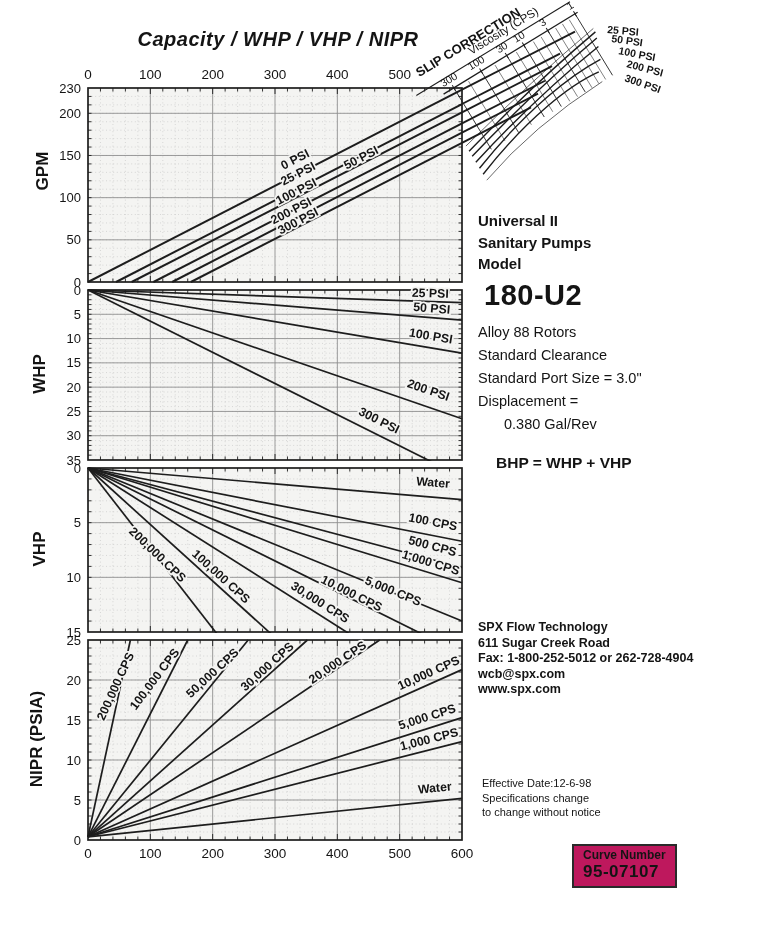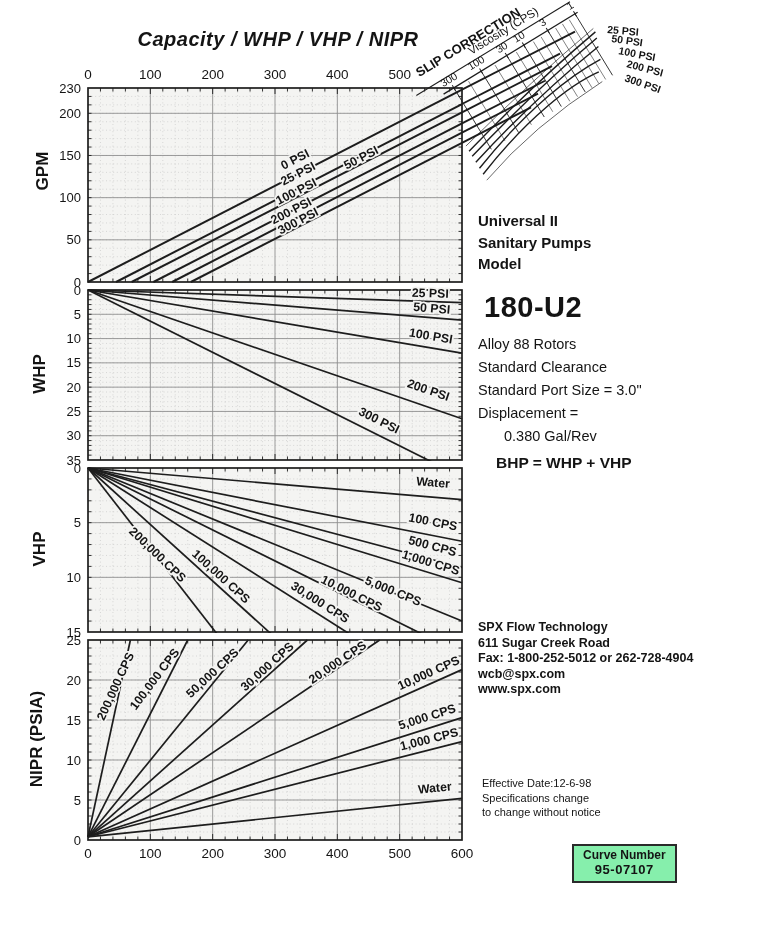--- a/index.html
+++ b/index.html
@@ -6,29 +6,29 @@
   #stage{position:relative;width:775px;height:930px;background:#ffffff;overflow:hidden;
          font-family:"Liberation Sans", sans-serif;color:#141414;}
   #chart-svg{position:absolute;left:0;top:0;}
   .abs{position:absolute;}
   .page-title{left:88px;top:28px;width:380px;text-align:center;font-size:20px;font-weight:bold;letter-spacing:.5px;font-style:italic;}
   .rpm-label{left:88px;top:861px;width:374px;text-align:center;font-size:17px;font-weight:bold;}
   .yaxis-label{width:160px;text-align:center;transform:rotate(-90deg);transform-origin:center;
                font-size:17px;font-weight:bold;white-space:nowrap;}
   .info-panel{left:478px;top:210px;width:280px;}
   .brand-line{font-size:15px;font-weight:bold;line-height:21.5px;}
-  .model-number{font-size:29px;font-weight:bold;margin:16px 0 9px 6px;letter-spacing:.5px;}
+  .model-number{font-size:29px;font-weight:bold;margin:4px 0 9px 6px;letter-spacing:.5px;}
   .spec-line{font-size:14.5px;line-height:23px;}
   .spec-indent{padding-left:26px;}
   .formula{left:496px;top:454px;font-size:15.5px;font-weight:bold;}
   .contact{left:478px;top:620px;width:290px;font-size:12.5px;font-weight:bold;line-height:15.5px;}
   .notice{left:482px;top:776px;width:220px;font-size:11px;line-height:14.5px;}
-  .curve-box{left:572px;top:844px;border:2px solid #2a2a2a;padding:2px 9px 4px 9px;background:#86efac;}
+  .curve-box{left:572px;top:844px;border:2px solid #2a2a2a;padding:2px 9px 4px 9px;background:#be185d;}
   .curve-box .cb-label{font-size:12px;font-weight:bold;}
-  .curve-box .cb-number{font-size:13px;font-weight:bold;letter-spacing:.5px;text-align:center;}
+  .curve-box .cb-number{font-size:17px;font-weight:bold;letter-spacing:.5px;}
   text{font-family:"Liberation Sans", sans-serif;}
 </style>
 </head>
 <body>
 
 <div id="stage">
 
   <svg id="chart-svg" width="775" height="930" viewBox="0 0 775 930">
       <g>
         <rect x="88" y="88" width="374" height="194" fill="#f4f4f2"></rect>

